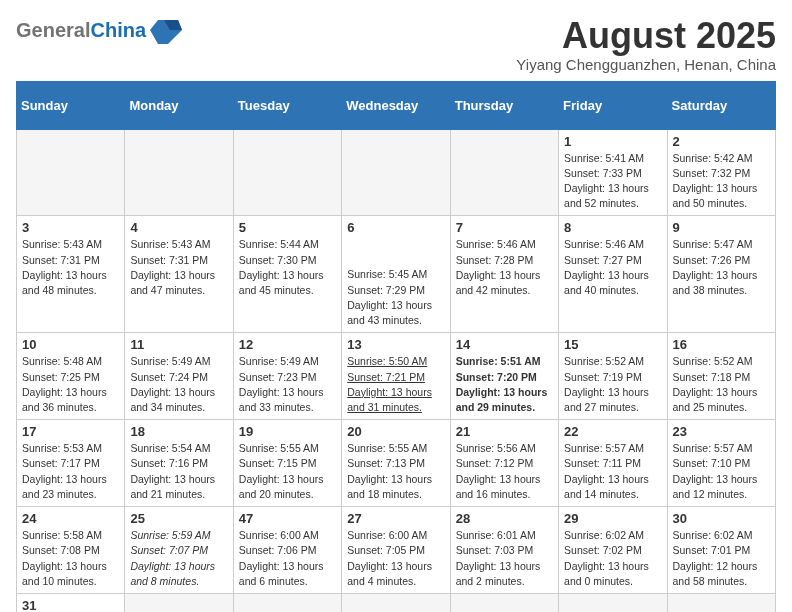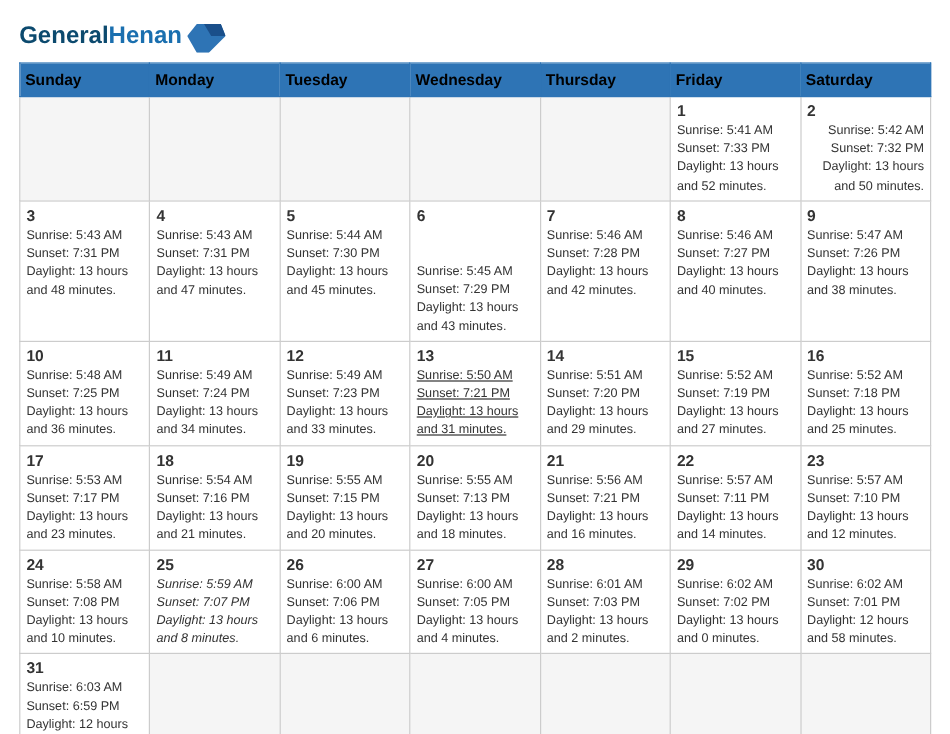--- a/index.html
+++ b/index.html
@@ -20,21 +20,21 @@
       display: flex;
       flex-direction: column;
       align-items: flex-start;
     }
     .logo-text {
       font-size: 20px;
       font-weight: bold;
       color: #333;
       line-height: 1.1;
     }
-    .logo-text span.general { color: #0c4a6e; }
+    .logo-text span.general { color: #737373; }
     .logo-text span.blue { color: #1a6faf; }
     .title-block {
       text-align: right;
     }
     .month-title {
       font-size: 36px;
       font-weight: bold;
       color: #333;
       line-height: 1.1;
     }
@@ -42,24 +42,24 @@
       font-size: 15px;
       color: #555;
     }
     .calendar {
       width: 100%;
       border-collapse: collapse;
       border: 1px solid #ccc;
     }
     .calendar th {
       background-color: #2e74b5;
-      color: #000000;
+      color: #ffffff;
       font-size: 13px;
       font-weight: bold;
-      padding: 6px 4px;
+      padding: 16px 4px;
       text-align: left;
       border: 1px solid #2e74b5;
     }
     .calendar td {
       border: 1px solid #ccc;
       vertical-align: top;
       padding: 4px 5px;
       width: calc(100% / 7);
       min-height: 80px;
       font-size: 11px;
@@ -85,27 +85,31 @@
       min-height: 60px;
     }
   </style>
 </head>
 <body>
 
 <div class="header">
   <div class="logo">
     <div style="display:flex;align-items:center;gap:4px;">
       <span class="logo-text">
-        <span class="general">General</span><span class="blue">Henan</span>
+        <span class="general">General</span><span class="blue">China</span>
       </span>
       <svg width="32" height="28" viewBox="0 0 32 28">
         <polygon points="8,4 28,4 32,14 18,28 8,28 0,14" fill="#2e74b5"></polygon>
         <polygon points="14,4 28,4 32,14 20,14" fill="#1a4f8a"></polygon>
       </svg>
     </div>
+  </div>
+  <div class="title-block">
+    <div class="month-title">August 2025</div>
+    <div class="subtitle">Yiyang Chengguanzhen, Henan, China</div>
   </div>
 </div>
 
 <table class="calendar">
   <thead>
     <tr>
     <th>Sunday</th>
         <th>Monday</th>
         <th>Tuesday</th>
         <th>Wednesday</th>
@@ -122,21 +126,21 @@
         <td class="empty"></td>
         <td class="empty"></td>
         <td>
           <span class="day-number">1</span>
           <div class="day-info" style="white-space: pre-line;">Sunrise: 5:41 AM
 Sunset: 7:33 PM
 Daylight: 13 hours and 52 minutes.</div>
         </td>
         <td>
           <span class="day-number">2</span>
-          <div class="day-info" style="white-space: pre-line; text-align: right;">Sunrise: 5:42 AM
+          <div class="day-info" style="white-space: pre-line;">Sunrise: 5:42 AM
 Sunset: 7:32 PM
 Daylight: 13 hours and 50 minutes.</div>
         </td>
       </tr>
       <tr>
         <td>
           <span class="day-number">3</span>
           <div class="day-info" style="white-space: pre-line;">Sunrise: 5:43 AM
 Sunset: 7:31 PM
 Daylight: 13 hours and 48 minutes.</div>
@@ -198,21 +202,21 @@
 Daylight: 13 hours and 33 minutes.</div>
         </td>
         <td>
           <span class="day-number">13</span>
           <div class="day-info" style="white-space: pre-line; text-decoration: underline;">Sunrise: 5:50 AM
 Sunset: 7:21 PM
 Daylight: 13 hours and 31 minutes.</div>
         </td>
         <td>
           <span class="day-number">14</span>
-          <div class="day-info" style="white-space: pre-line;">Sunrise: 5:51 AM
+          <div class="day-info" style="white-space: pre-line; font-weight: bold;">Sunrise: 5:51 AM
 Sunset: 7:20 PM
 Daylight: 13 hours and 29 minutes.</div>
         </td>
         <td>
           <span class="day-number">15</span>
           <div class="day-info" style="white-space: pre-line;">Sunrise: 5:52 AM
 Sunset: 7:19 PM
 Daylight: 13 hours and 27 minutes.</div>
         </td>
         <td>
@@ -243,21 +247,21 @@
         </td>
         <td>
           <span class="day-number">20</span>
           <div class="day-info" style="white-space: pre-line;">Sunrise: 5:55 AM
 Sunset: 7:13 PM
 Daylight: 13 hours and 18 minutes.</div>
         </td>
         <td>
           <span class="day-number">21</span>
           <div class="day-info" style="white-space: pre-line;">Sunrise: 5:56 AM
-Sunset: 7:21 PM
+Sunset: 7:12 PM
 Daylight: 13 hours and 16 minutes.</div>
         </td>
         <td>
           <span class="day-number">22</span>
           <div class="day-info" style="white-space: pre-line;">Sunrise: 5:57 AM
 Sunset: 7:11 PM
 Daylight: 13 hours and 14 minutes.</div>
         </td>
         <td>
           <span class="day-number">23</span>
@@ -273,21 +277,21 @@
 Sunset: 7:08 PM
 Daylight: 13 hours and 10 minutes.</div>
         </td>
         <td>
           <span class="day-number">25</span>
           <div class="day-info" style="white-space: pre-line; font-style: italic;">Sunrise: 5:59 AM
 Sunset: 7:07 PM
 Daylight: 13 hours and 8 minutes.</div>
         </td>
         <td>
-          <span class="day-number">26</span>
+          <span class="day-number">47</span>
           <div class="day-info" style="white-space: pre-line;">Sunrise: 6:00 AM
 Sunset: 7:06 PM
 Daylight: 13 hours and 6 minutes.</div>
         </td>
         <td>
           <span class="day-number">27</span>
           <div class="day-info" style="white-space: pre-line;">Sunrise: 6:00 AM
 Sunset: 7:05 PM
 Daylight: 13 hours and 4 minutes.</div>
         </td>

